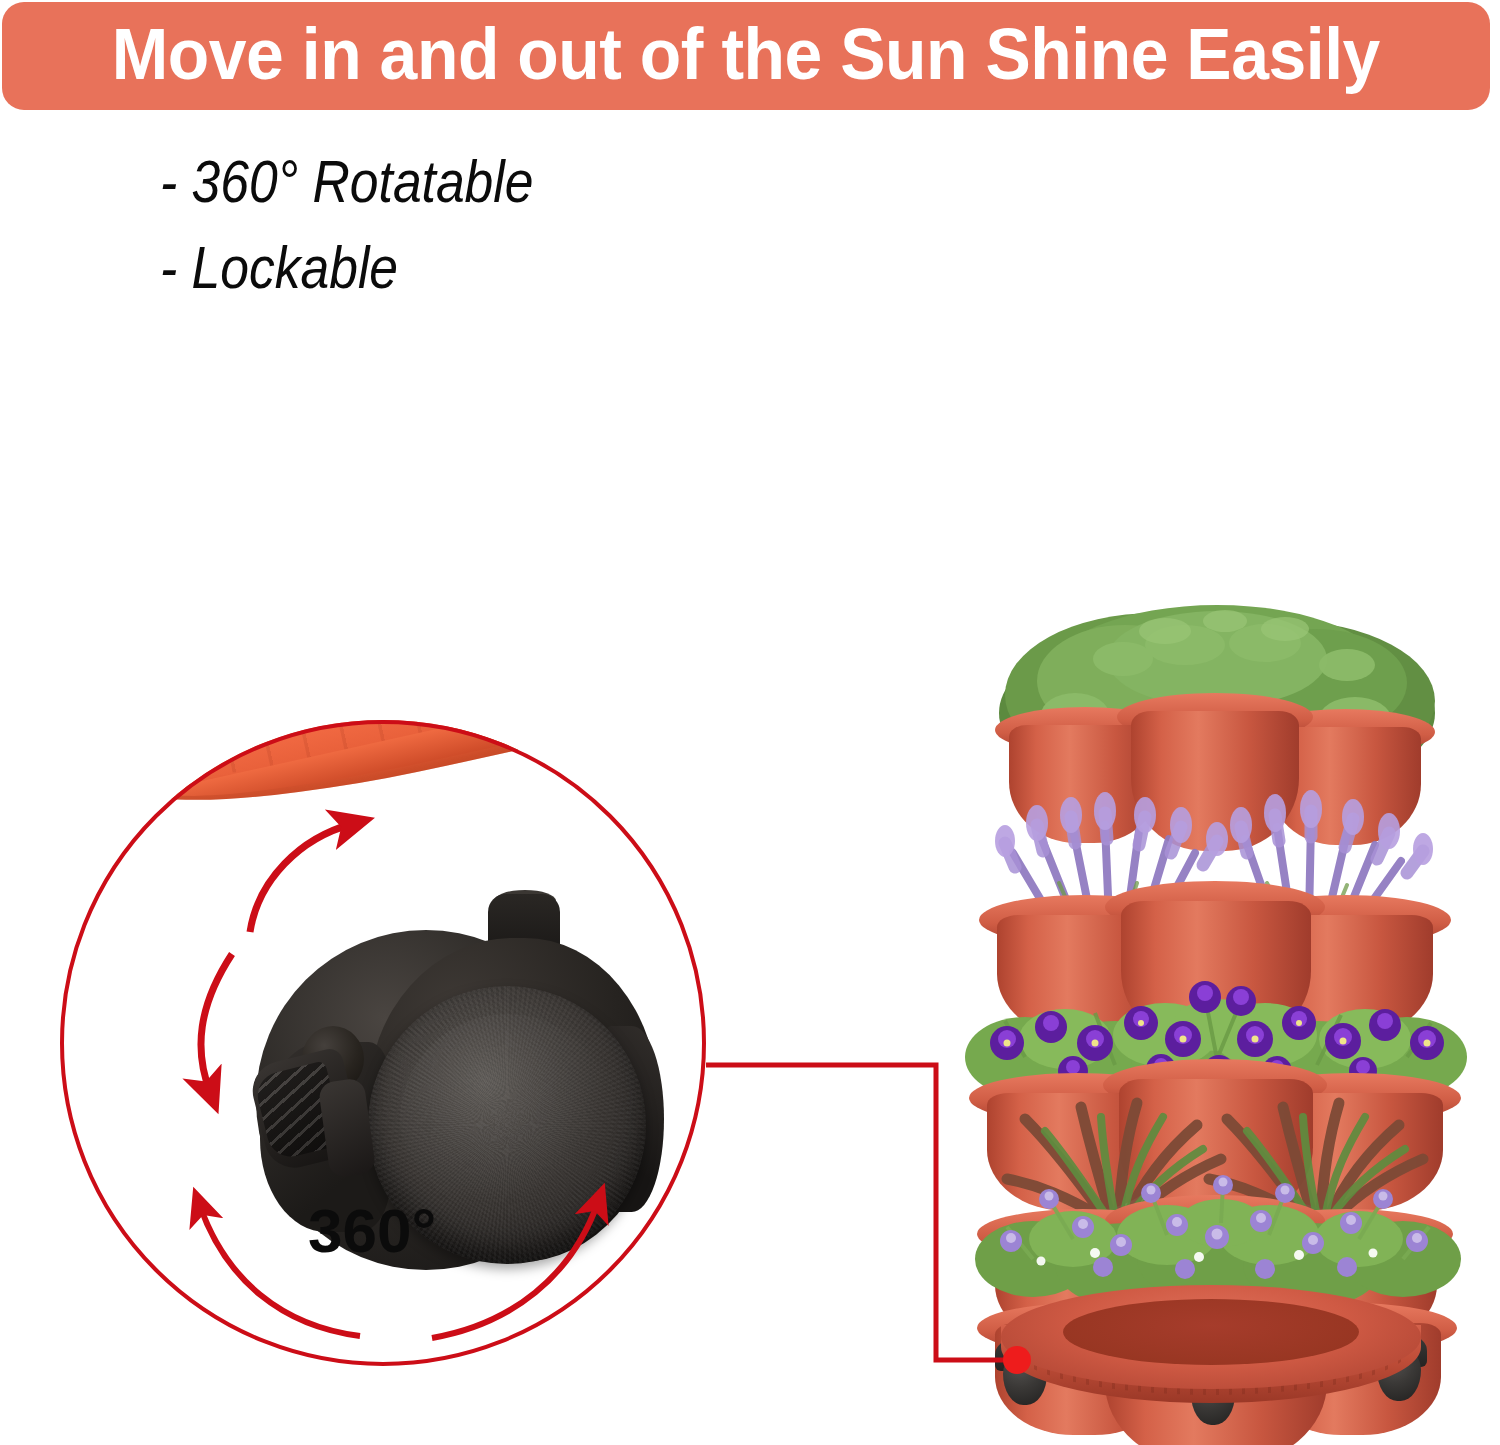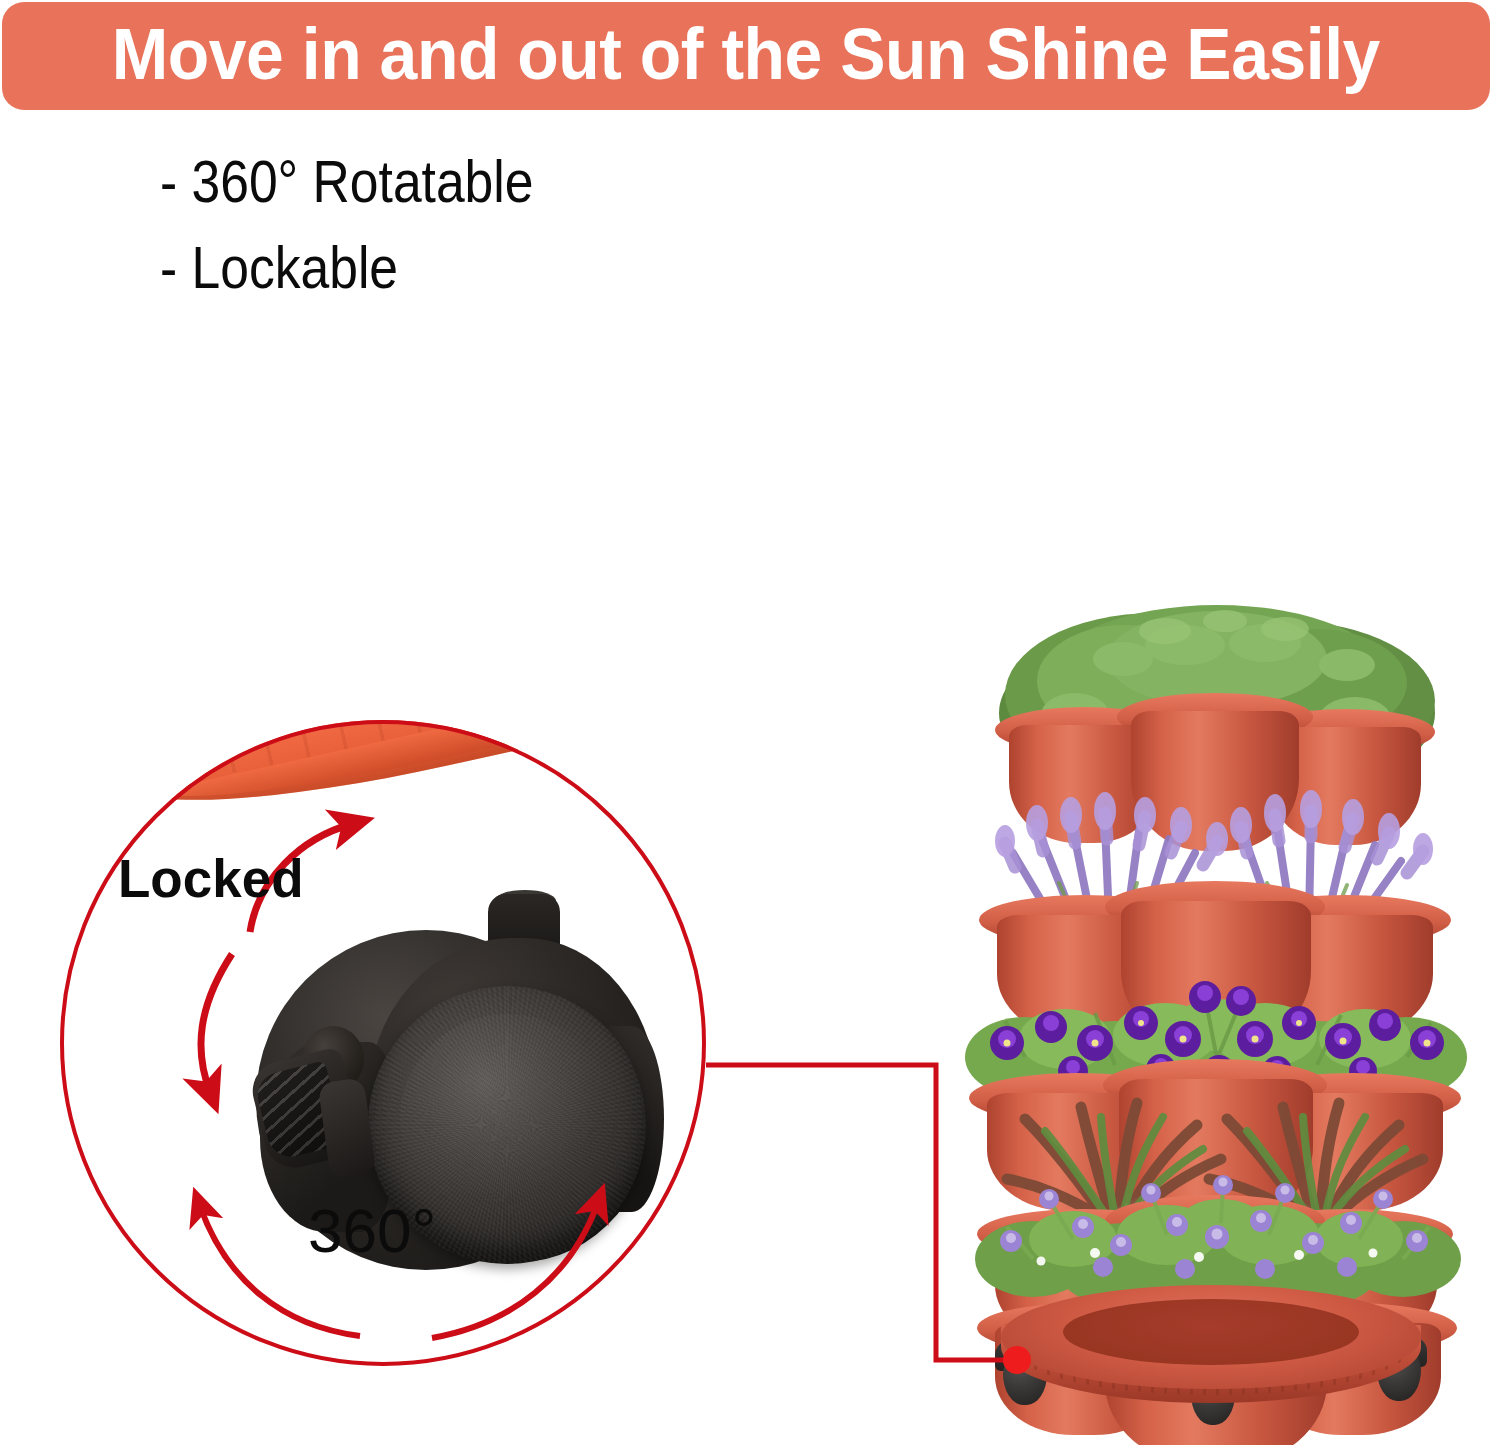--- a/index.html
+++ b/index.html
@@ -50,21 +50,21 @@
     position: relative; top: -10px;
   }
   .feature-text {
     font-size: 60px;
     font-weight: normal;
     transform: scaleX(0.86);
     transform-origin: left center;
     line-height: 1;
   }
   .row-main { margin-top: 0; height: 86px; }
-  .row-sub  { height: 86px; padding-left: 56px; }
+  .row-sub  { height: 86px; padding-left: 56px; font-style: italic; }
 
   
   #caster-callout {
     position: absolute;
     left: 60px; top: 720px;
     width: 646px; height: 646px;
   }
   #caster-circle-ring {
     position: absolute; inset: 0;
     border: 4px solid #cc0d17;
@@ -206,21 +206,21 @@
 
   
   .callout-svg { position: absolute; inset: 0; z-index: 7; overflow: visible; }
   #locked-label {
     position: absolute; left: 58px; top: 132px;
     font-size: 53px; font-weight: bold; color: #0b0b0b;
     z-index: 8; white-space: nowrap; line-height: 1;
   }
   #degrees-label {
     position: absolute; left: 248px; top: 480px;
-    font-size: 62px; font-weight: normal; color: #0b0b0b;
+    font-size: 62px; font-weight: bold; color: #0b0b0b;
     z-index: 8; white-space: nowrap; line-height: 1;
   }
 
   
   #connector-line { position: absolute; left: 0; top: 0; width: 1500px; height: 1445px; z-index: 5; overflow: visible; pointer-events: none; }
 
   
   #planter-tower {
     position: absolute;
     left: 955px; top: 585px;
@@ -344,21 +344,20 @@
 
     <path d="M190,212 C198,160 240,118 292,104" fill="none" stroke="#cc0d17" stroke-width="7" marker-end="url(#arw)"></path>
 
     <path d="M172,234 C138,286 134,330 150,372" fill="none" stroke="#cc0d17" stroke-width="7" marker-end="url(#arw)"></path>
 
     <path d="M300,616 C222,606 166,560 140,486" fill="none" stroke="#cc0d17" stroke-width="6" marker-end="url(#arw)"></path>
 
     <path d="M372,618 C452,604 512,556 538,482" fill="none" stroke="#cc0d17" stroke-width="6" marker-end="url(#arw)"></path>
   </svg>
 
-  <div id="locked-label">Locked</div>
   <div id="degrees-label">360°</div>
 </div>
 
 <div id="planter-tower">
 
   <div class="tier" style="top:0;">
     <svg width="520" height="210" viewBox="0 0 520 210" style="position:absolute;left:0;top:0;">
       <g>
         <ellipse cx="262" cy="128" rx="218" ry="96" fill="#5c8a3f"></ellipse>
         <ellipse cx="200" cy="110" rx="150" ry="82" fill="#6b9a49"></ellipse>

